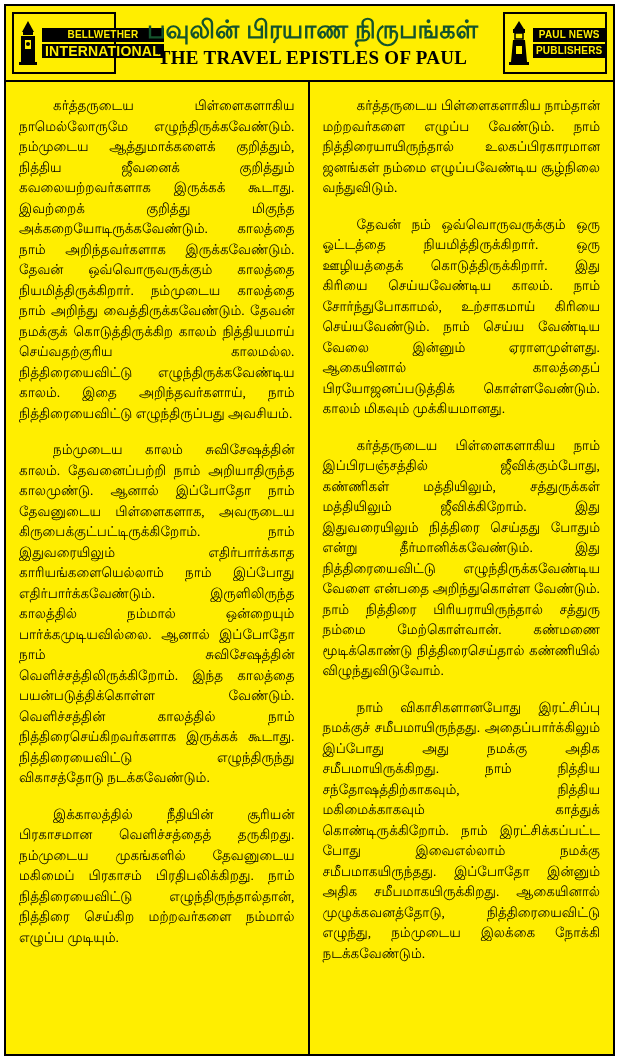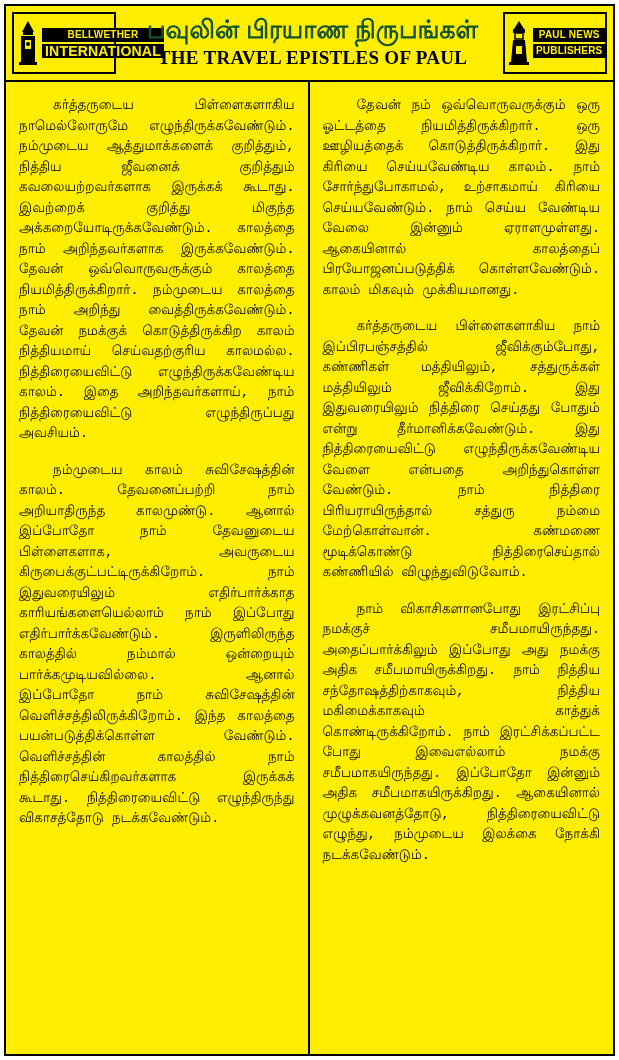--- a/index.html
+++ b/index.html
@@ -128,21 +128,21 @@
   }
   .col {
     flex: 1 1 50%;
     box-sizing: border-box;
     padding: 14px 13px 10px 13px;
   }
   .col.left {
     border-right: 2px solid #000000;
   }
   .para {
-    font-family: Liberation Mono, monospace;
+    font-family: Liberation Serif, serif;
     font-size: 13.5px;
     line-height: 20.5px;
     color: #000000;
     text-align: justify;
     text-justify: inter-word;
     margin: 0 0 16px 0;
     text-indent: 34px;
   }
   .para:last-child {
     margin-bottom: 12px;
@@ -195,23 +195,25 @@
         </div>
       </div>
 
     </div>
 
     <div class="columns">
 
       <div class="col left">
         <p class="para">கர்த்தருடைய பிள்ளைகளாகிய நாமெல்லோருமே எழுந்திருக்கவேண்டும். நம்முடைய ஆத்துமாக்களைக் குறித்தும், நித்திய ஜீவனைக் குறித்தும் கவலையற்றவர்களாக இருக்கக் கூடாது. இவற்றைக் குறித்து மிகுந்த அக்கறையோடிருக்கவேண்டும். காலத்தை நாம் அறிந்தவர்களாக இருக்கவேண்டும். தேவன் ஒவ்வொருவருக்கும் காலத்தை நியமித்திருக்கிறார். நம்முடைய காலத்தை நாம் அறிந்து வைத்திருக்கவேண்டும். தேவன் நமக்குக் கொடுத்திருக்கிற காலம் நித்தியமாய் செய்வதற்குரிய காலமல்ல. நித்திரையைவிட்டு எழுந்திருக்கவேண்டிய காலம். இதை அறிந்தவர்களாய், நாம் நித்திரையைவிட்டு எழுந்திருப்பது அவசியம்.</p>
         <p class="para">நம்முடைய காலம் சுவிசேஷத்தின் காலம். தேவனைப்பற்றி நாம் அறியாதிருந்த காலமுண்டு. ஆனால் இப்போதோ நாம் தேவனுடைய பிள்ளைகளாக, அவருடைய கிருபைக்குட்பட்டிருக்கிறோம். நாம் இதுவரையிலும் எதிர்பார்க்காத காரியங்களையெல்லாம் நாம் இப்போது எதிர்பார்க்கவேண்டும். இருளிலிருந்த காலத்தில் நம்மால் ஒன்றையும் பார்க்கமுடியவில்லை. ஆனால் இப்போதோ நாம் சுவிசேஷத்தின் வெளிச்சத்திலிருக்கிறோம். இந்த காலத்தை பயன்படுத்திக்கொள்ள வேண்டும். வெளிச்சத்தின் காலத்தில் நாம் நித்திரைசெய்கிறவர்களாக இருக்கக் கூடாது. நித்திரையைவிட்டு எழுந்திருந்து விகாசத்தோடு நடக்கவேண்டும்.</p>
+        <p class="para">இக்காலத்தில் நீதியின் சூரியன் பிரகாசமான வெளிச்சத்தைத் தருகிறது. நம்முடைய முகங்களில் தேவனுடைய மகிமைப் பிரகாசம் பிரதிபலிக்கிறது. நாம் நித்திரையைவிட்டு எழுந்திருந்தால்தான், நித்திரை செய்கிற மற்றவர்களை நம்மால் எழுப்ப முடியும்.</p>
       </div>
 
       <div class="col right">
+        <p class="para">கர்த்தருடைய பிள்ளைகளாகிய நாம்தான் மற்றவர்களை எழுப்ப வேண்டும். நாம் நித்திரையாயிருந்தால் உலகப்பிரகாரமான ஜனங்கள் நம்மை எழுப்பவேண்டிய சூழ்நிலை வந்துவிடும்.</p>
         <p class="para">தேவன் நம் ஒவ்வொருவருக்கும் ஒரு ஓட்டத்தை நியமித்திருக்கிறார். ஒரு ஊழியத்தைக் கொடுத்திருக்கிறார். இது கிரியை செய்யவேண்டிய காலம். நாம் சோர்ந்துபோகாமல், உற்சாகமாய் கிரியை செய்யவேண்டும். நாம் செய்ய வேண்டிய வேலை இன்னும் ஏராளமுள்ளது. ஆகையினால் காலத்தைப் பிரயோஜனப்படுத்திக் கொள்ளவேண்டும். காலம் மிகவும் முக்கியமானது.</p>
         <p class="para">கர்த்தருடைய பிள்ளைகளாகிய நாம் இப்பிரபஞ்சத்தில் ஜீவிக்கும்போது, கண்ணிகள் மத்தியிலும், சத்துருக்கள் மத்தியிலும் ஜீவிக்கிறோம். இது இதுவரையிலும் நித்திரை செய்தது போதும் என்று தீர்மானிக்கவேண்டும். இது நித்திரையைவிட்டு எழுந்திருக்கவேண்டிய வேளை என்பதை அறிந்துகொள்ள வேண்டும். நாம் நித்திரை பிரியராயிருந்தால் சத்துரு நம்மை மேற்கொள்வான். கண்மணை மூடிக்கொண்டு நித்திரைசெய்தால் கண்ணியில் விழுந்துவிடுவோம்.</p>
         <p class="para">நாம் விகாசிகளானபோது இரட்சிப்பு நமக்குச் சமீபமாயிருந்தது. அதைப்பார்க்கிலும் இப்போது அது நமக்கு அதிக சமீபமாயிருக்கிறது. நாம் நித்திய சந்தோஷத்திற்காகவும், நித்திய மகிமைக்காகவும் காத்துக் கொண்டிருக்கிறோம். நாம் இரட்சிக்கப்பட்ட போது இவைஎல்லாம் நமக்கு சமீபமாகயிருந்தது. இப்போதோ இன்னும் அதிக சமீபமாகயிருக்கிறது. ஆகையினால் முழுக்கவனத்தோடு, நித்திரையைவிட்டு எழுந்து, நம்முடைய இலக்கை நோக்கி நடக்கவேண்டும்.</p>
       </div>
 
     </div>
 
   </div>
 </div>
 

